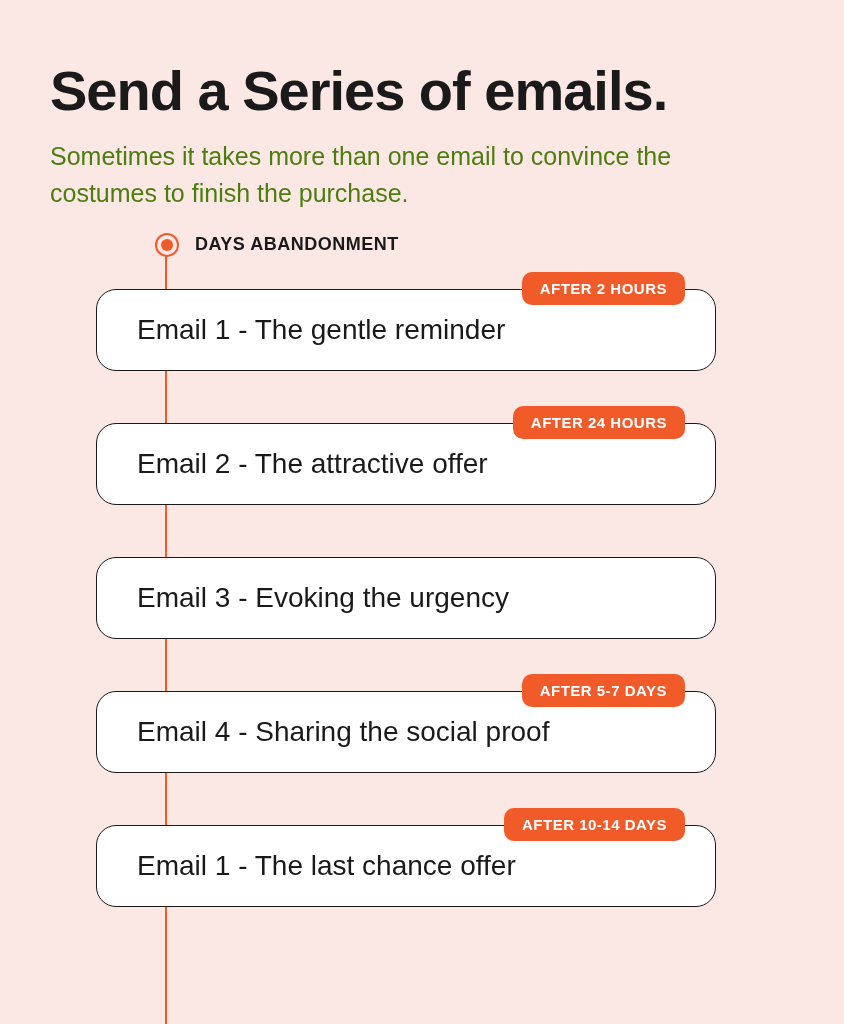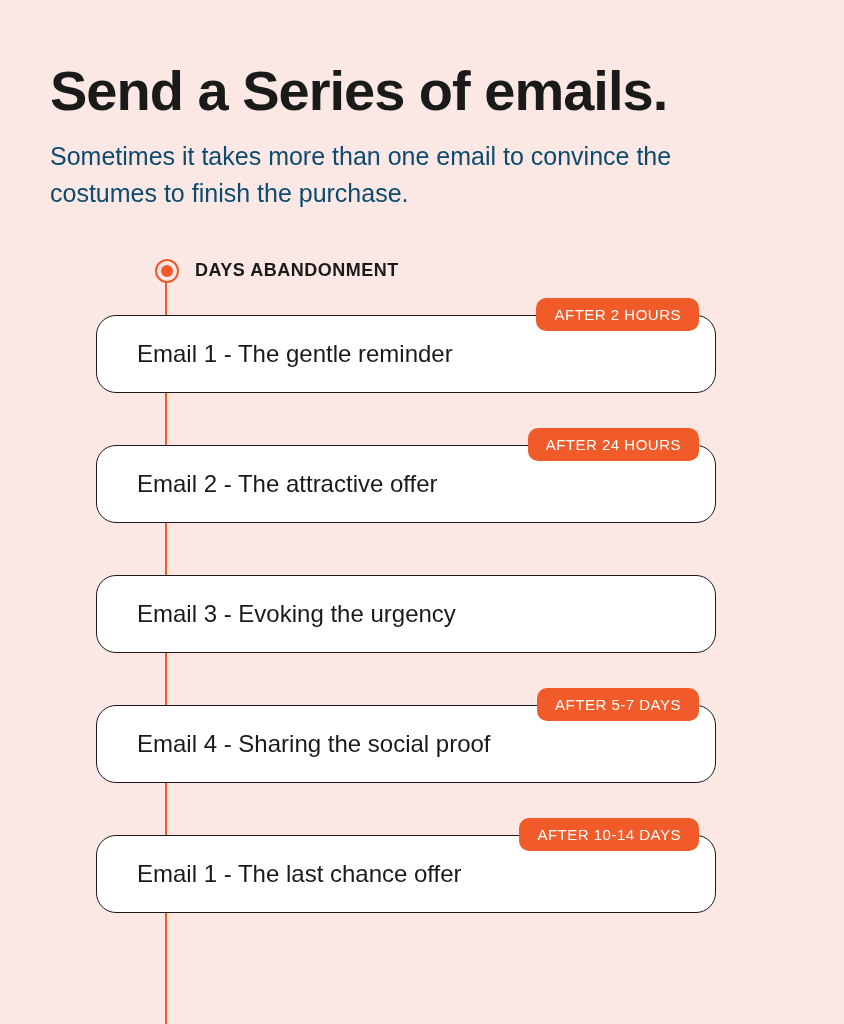--- a/index.html
+++ b/index.html
@@ -18,23 +18,23 @@
     .title {
       font-size: 56px;
       font-weight: 800;
       color: #1a1a1a;
       letter-spacing: -1px;
       margin-bottom: 16px;
       line-height: 1.1;
     }
     .subtitle {
       font-size: 25px;
-      color: #0c4a6e;
+      color: #4d7c0f;
       line-height: 1.5;
-      margin-bottom: 46px;
+      margin-bottom: 20px;
       max-width: 680px;
     }
     .timeline {
       position: relative;
       padding-left: 110px;
     }
     .timeline-line {
       position: absolute;
       left: 115px;
       top: 13px;
@@ -81,32 +81,32 @@
       position: relative;
       background: #ffffff;
       border: 1.5px solid #1a1a1a;
       border-radius: 20px;
       padding: 24px 24px 24px 40px;
       margin-bottom: 52px;
       width: 620px;
       margin-left: -64px;
     }
     .card-text {
-      font-size: 24px;
+      font-size: 28px;
       color: #1a1a1a;
       font-weight: 400;
     }
     .badge {
       position: absolute;
       top: -18px;
-      right: 16px;
+      right: 30px;
       background: #f15a29;
       color: #ffffff;
       font-size: 15px;
-      font-weight: 400;
+      font-weight: 700;
       letter-spacing: 0.5px;
       padding: 8px 18px;
       border-radius: 10px;
     }
   </style>
 </head>
 <body>
 
 <h1 class="title">Send a Series of emails.</h1>
 <p class="subtitle">Sometimes it takes more than one email to convince the costumes to finish the purchase.</p>

